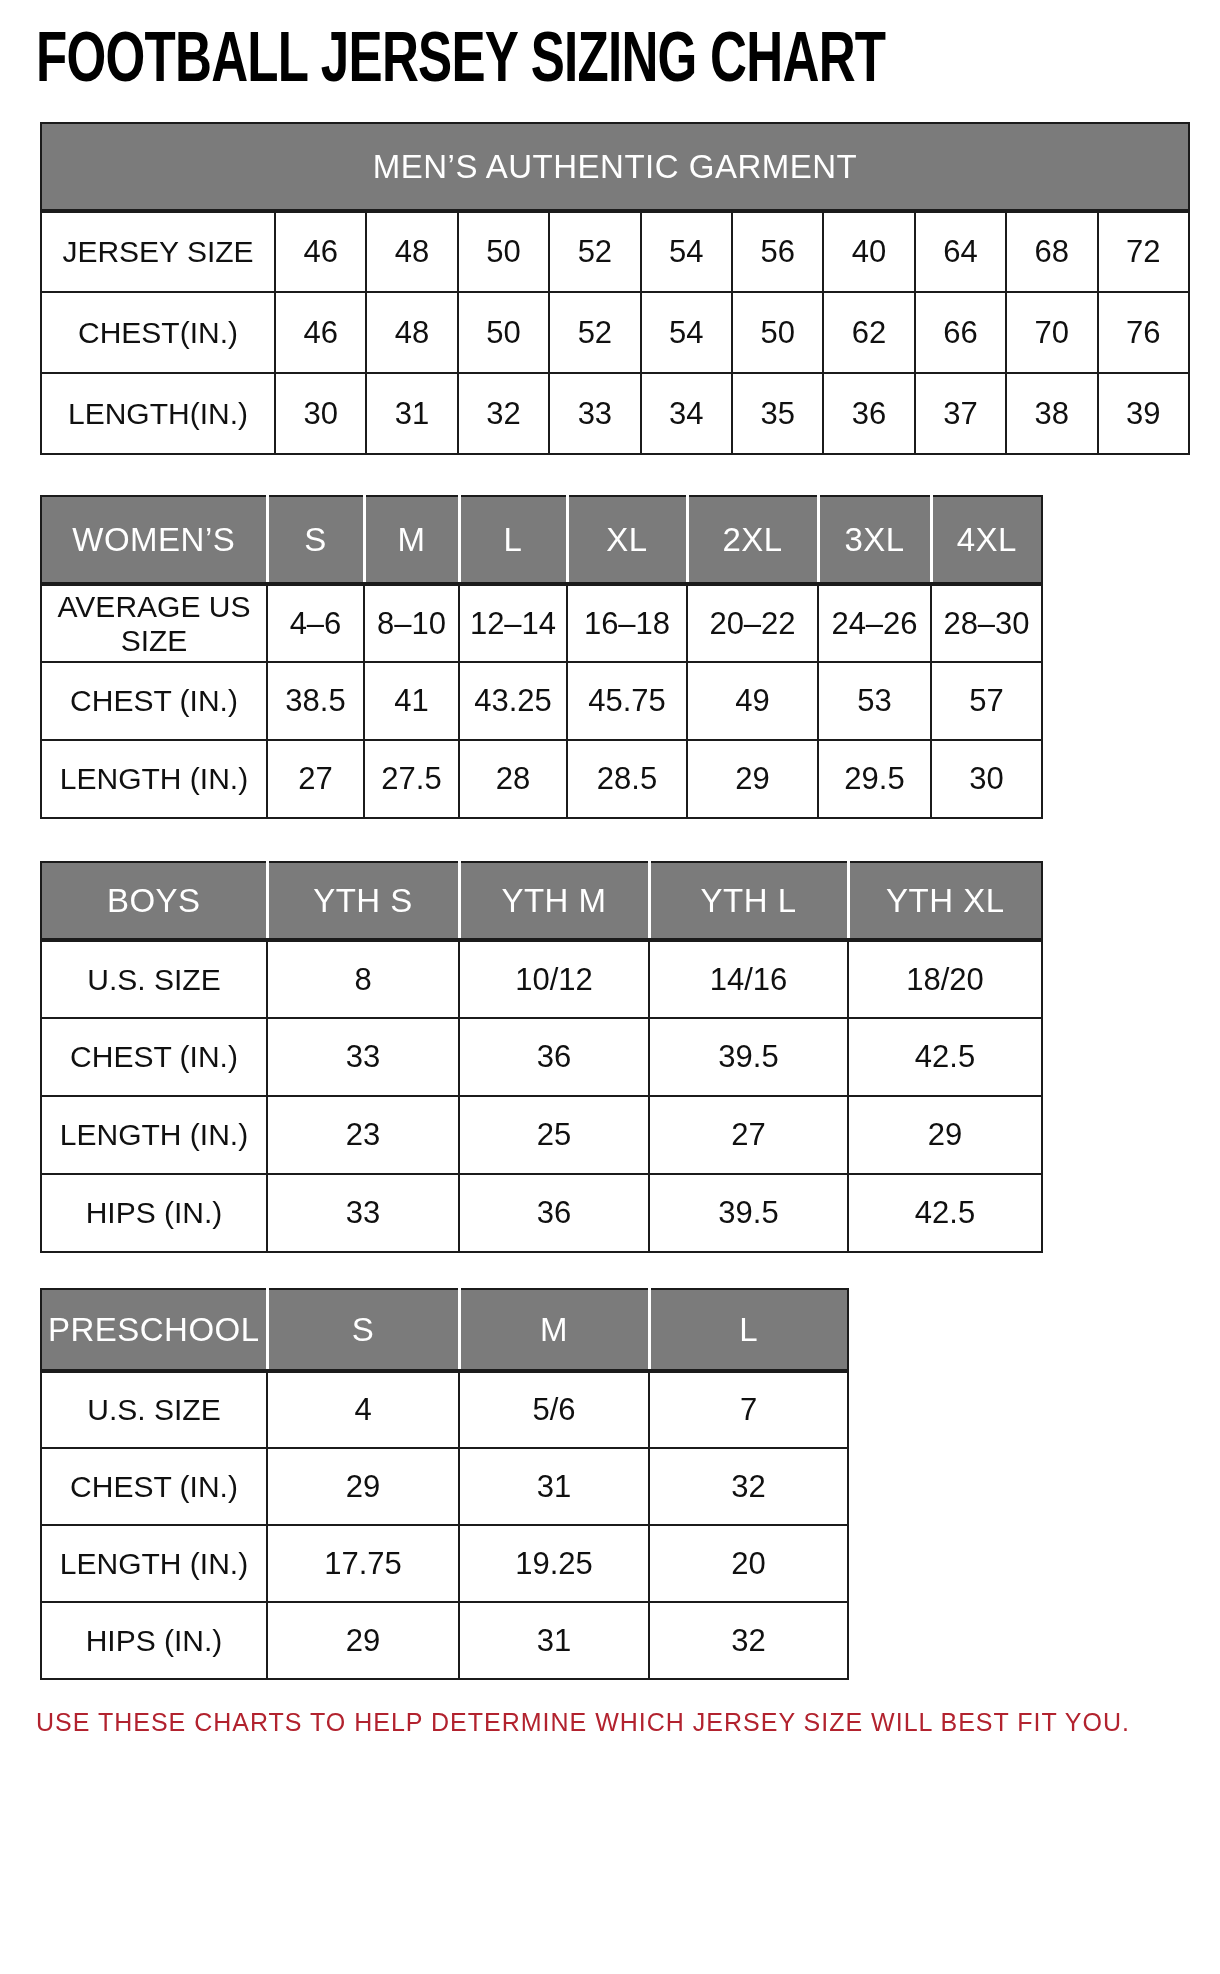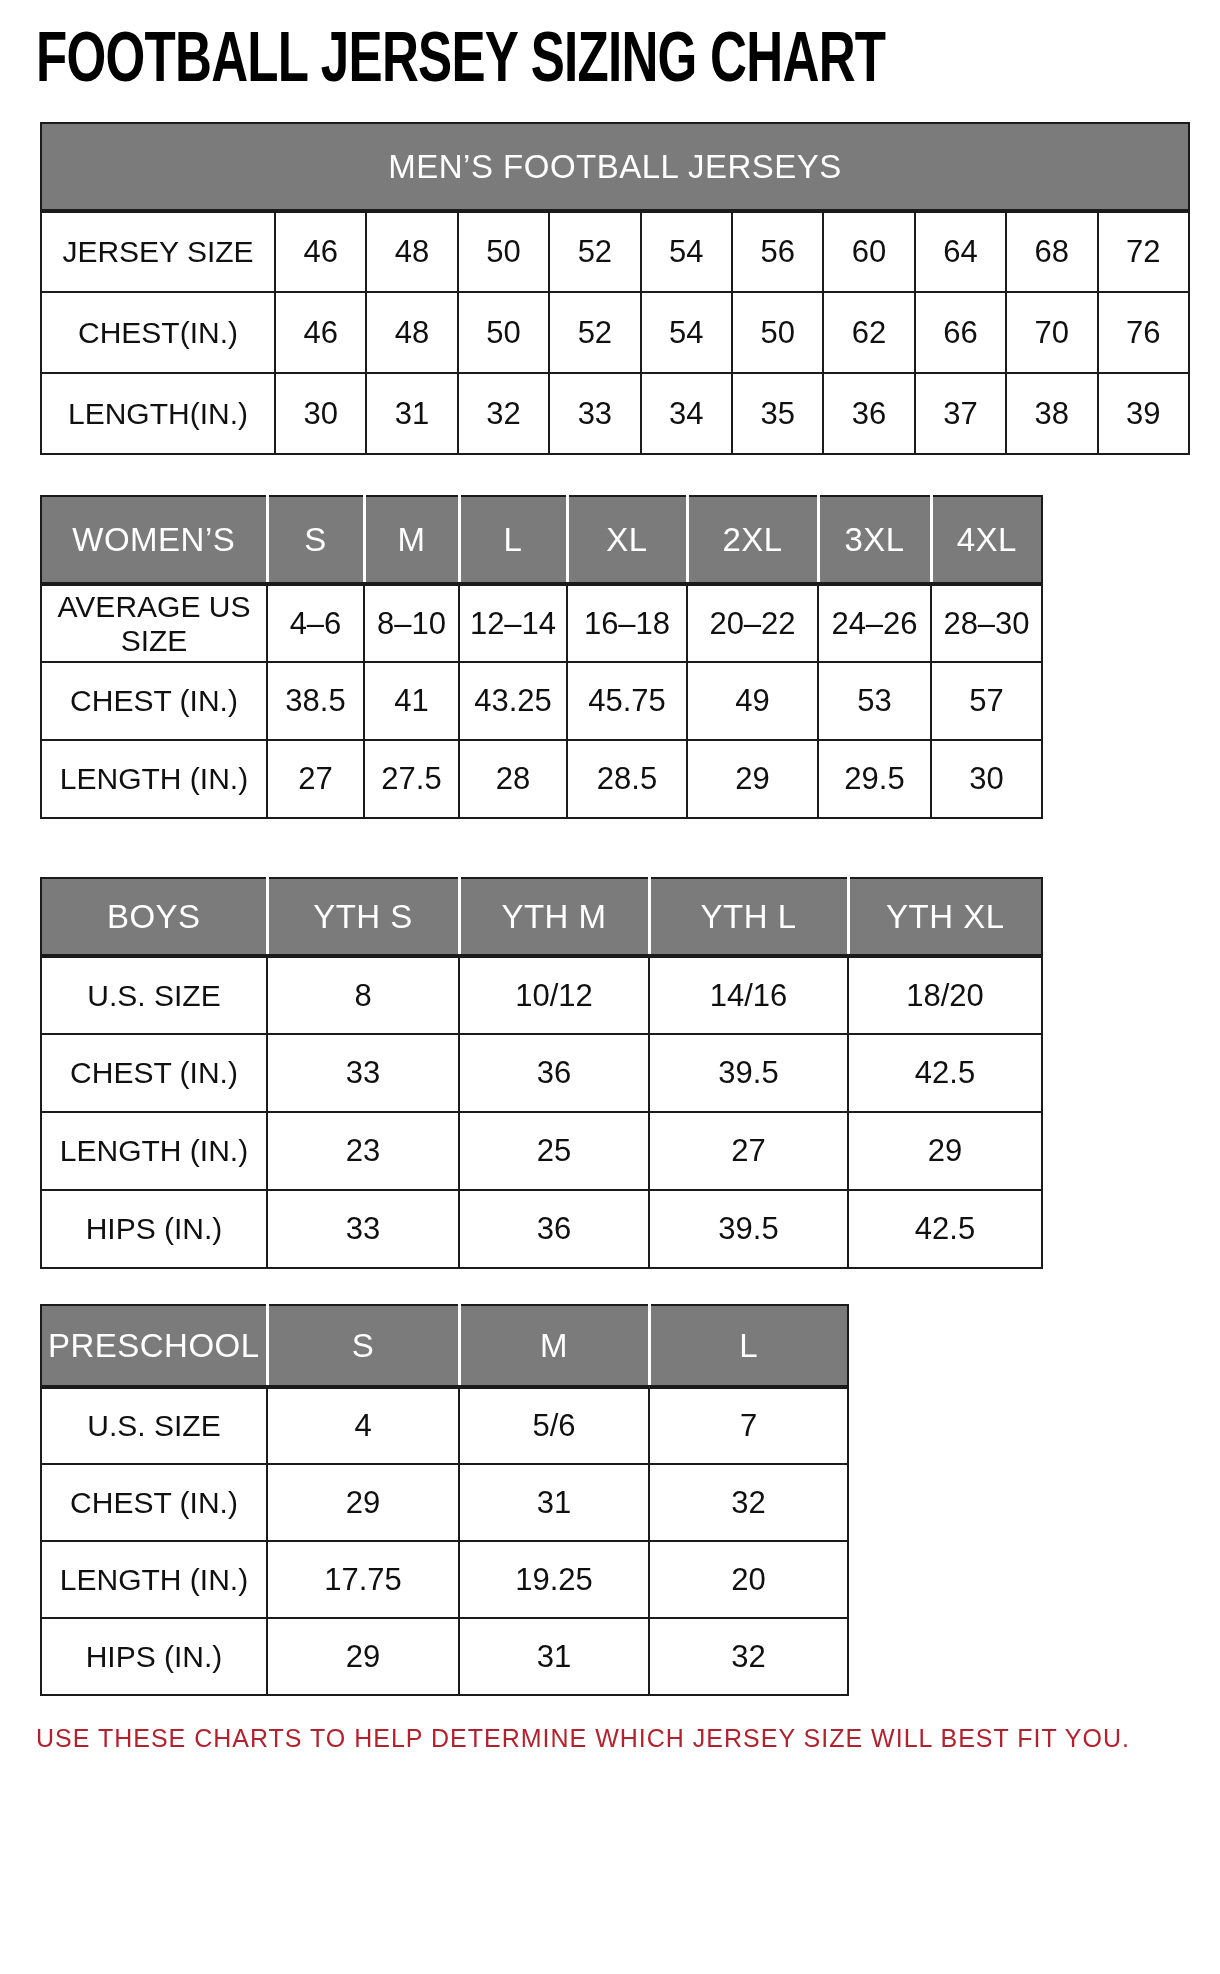--- a/index.html
+++ b/index.html
@@ -45,21 +45,21 @@
   table.tbl th.hd + th.hd { border-left:3px solid #ffffff; }
 
   .mens { width:1150px; margin-top:30px; }
   .mens tr.head { height:88px; }
   .mens tr.r    { height:81px; }
 
   .womens { width:1001px; margin-top:40px; }
   .womens tr.head { height:88px; }
   .womens tr.r    { height:78px; }
 
-  .boys { width:1001px; margin-top:58px; }
+  .boys { width:1001px; margin-top:42px; }
   .boys tr.head { height:78px; }
   .boys tr.r    { height:78px; }
 
   .preschool { width:807px; margin-top:35px;border-radius:32px; }
   .preschool tr.head { height:82px; }
   .preschool tr.r    { height:77px; }
 
   .footer {
     margin:28px 0 0 0;
     color:var(--red);
@@ -83,31 +83,31 @@
         <col>
         <col>
         <col>
         <col>
         <col>
         <col>
         <col>
       </colgroup>
     <tbody>
         <tr class="head">
-      <th class="hd" colspan="11">MEN’S FOOTBALL JERSEYS</th>
+      <th class="hd" colspan="11">MEN’S AUTHENTIC GARMENT</th>
     </tr>
     <tr class="r">
       <td class="lbl">JERSEY SIZE</td>
       <td>46</td>
       <td>48</td>
       <td>50</td>
       <td>52</td>
       <td>54</td>
       <td>56</td>
-      <td>60</td>
+      <td>40</td>
       <td>64</td>
       <td>68</td>
       <td>72</td>
     </tr>
     <tr class="r">
       <td class="lbl">CHEST(IN.)</td>
       <td>46</td>
       <td>48</td>
       <td>50</td>
       <td>52</td>

